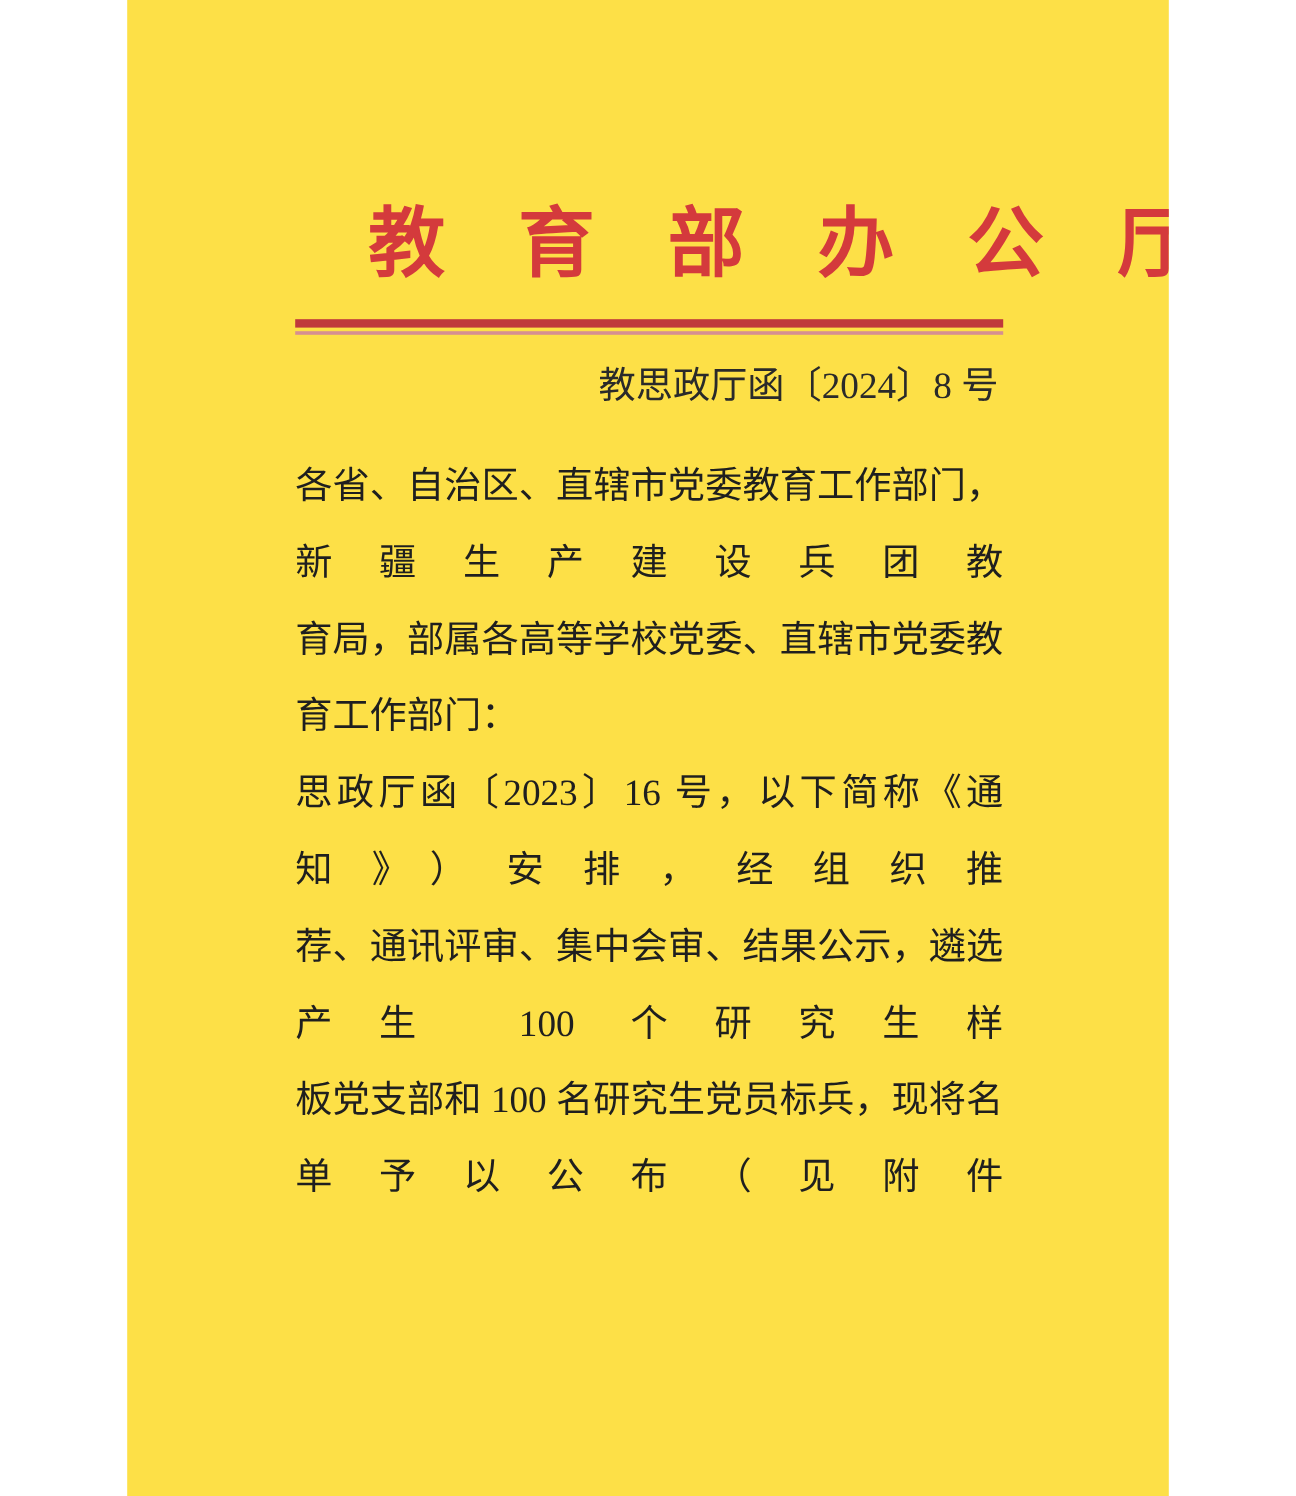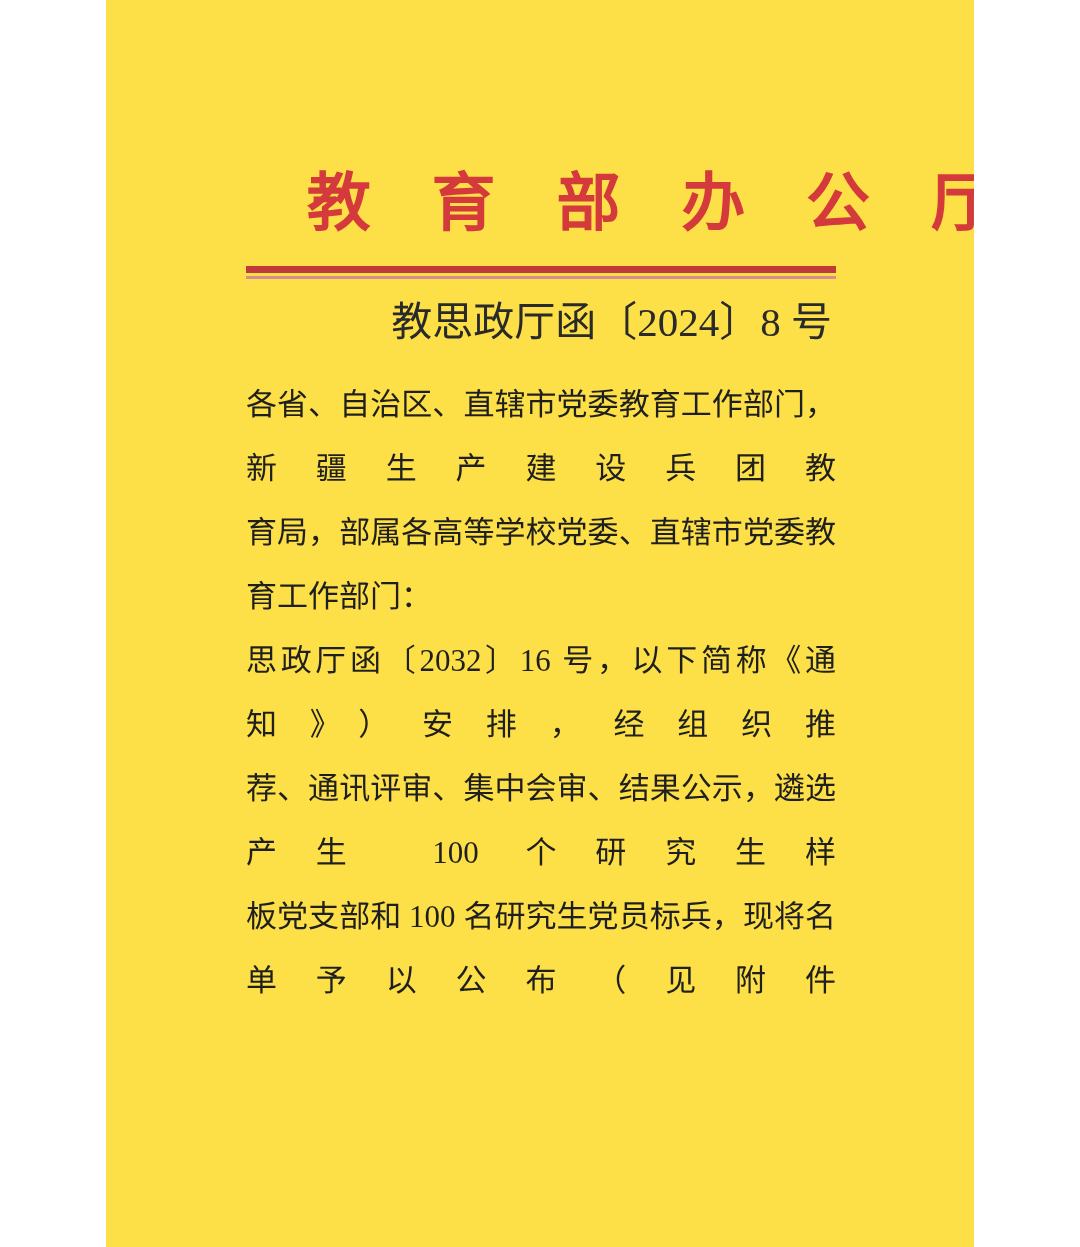--- a/index.html
+++ b/index.html
@@ -40,21 +40,21 @@
     height: 7px;
     background: #c0393b;
   }
   .rule-thin {
     margin-top: 3px;
     height: 3px;
     background: #d68f91;
   }
   .doc-number {
     margin-top: 24px;
-    font-size: 41px;
+    font-size: 31px;
     line-height: 38px;
     text-align: right;
     padding-right: 4px;
     color: #2a2a2a;
   }
   
   .title-block {
     margin-top: 100px;
     text-align: center;
     font-weight: bold;
@@ -100,20 +100,20 @@
 
 
   <section class="body-block">
 
     <div>
         <div class="body-line">各省、自治区、直辖市党委教育工作部门，新疆生产建设兵团教</div>
         <div class="body-line final">育局，部属各高等学校党委、直辖市党委教育工作部门：</div>
       </div>
 
     <div>
-        <div class="body-line">思政厅函〔2032〕16 号，以下简称《通知》）安排，经组织推</div>
+        <div class="body-line">思政厅函〔2023〕16 号，以下简称《通知》）安排，经组织推</div>
         <div class="body-line">荐、通讯评审、集中会审、结果公示，遴选产生 100 个研究生样</div>
         <div class="body-line">板党支部和 100 名研究生党员标兵，现将名单予以公布（见附件</div>
       </div>
 
   </section>
 
 </div>
 
 </body></html>

